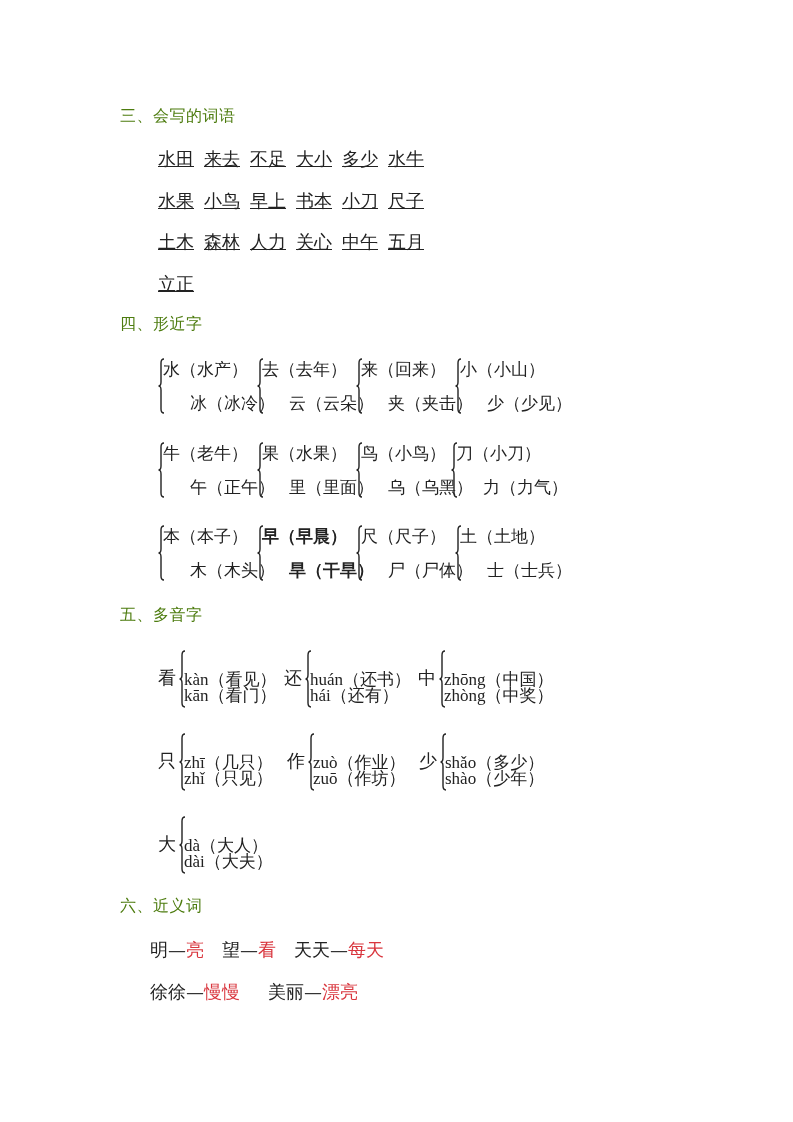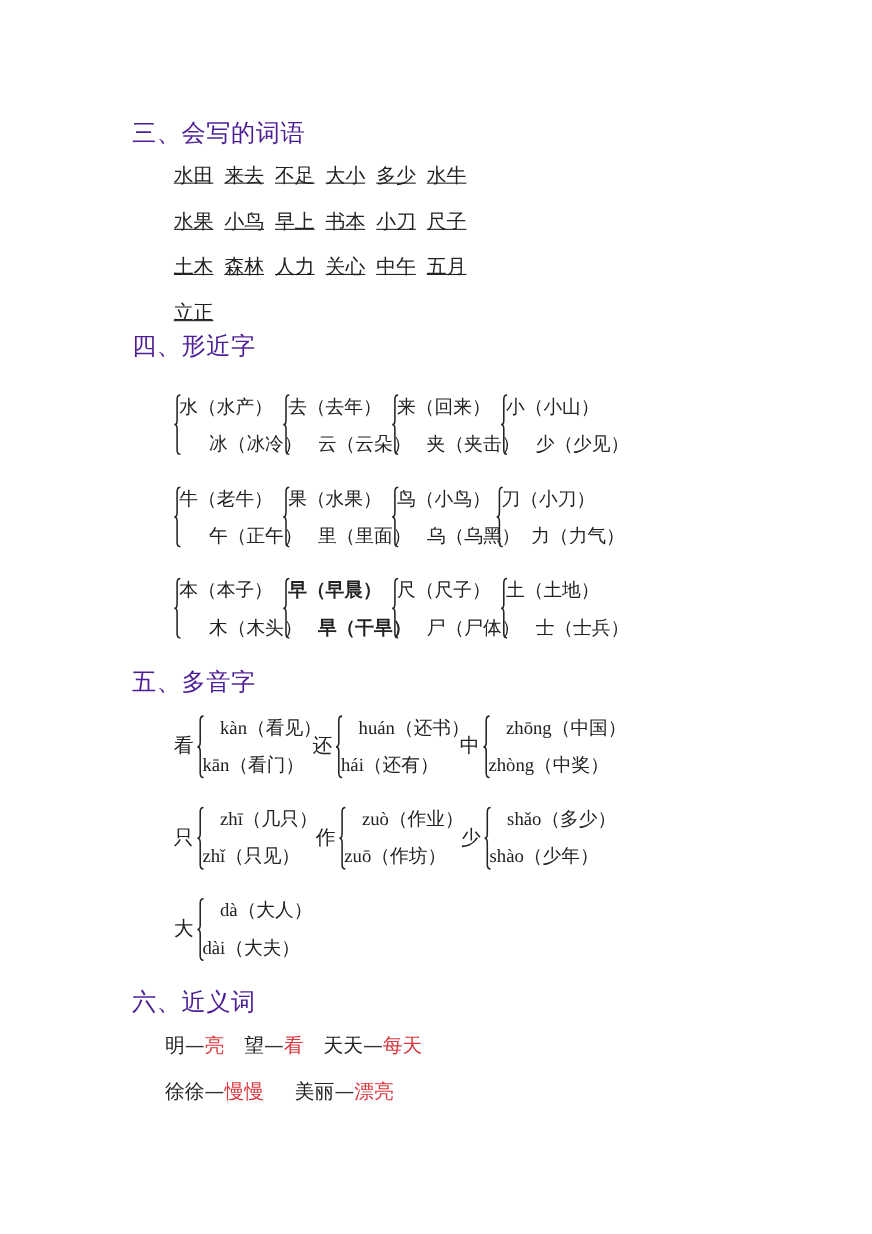--- a/index.html
+++ b/index.html
@@ -1,30 +1,30 @@
 <!DOCTYPE html>
 <html><head>
 <meta charset="utf-8">
 <style>
   html, body { margin: 0; padding: 0; background: #ffffff; }
   body { width: 793px; height: 1122px; position: relative; overflow: hidden;
          font-family: "DejaVu Sans", "Liberation Sans", sans-serif; color: #222; }
-  .heading { position: absolute; left: 120px; font-size: 22px; color: #4c1d95; letter-spacing: 0.5px; }
+  .heading { position: absolute; left: 120px; font-size: 16px; color: #4d7c0f; letter-spacing: 0.5px; }
   .wordline { position: absolute; left: 158px; font-size: 18px; white-space: nowrap; }
   .wordline span { display: inline-block; margin-right: 10px; text-decoration: underline; }
   .pair { position: absolute; width: 98px; height: 56px; }
   .brace { position: absolute; left: 0; top: 0; width: 8px; height: 56px; }
   .pair .l1, .pair .l2 { position: absolute; left: 5px; font-size: 17px; white-space: nowrap; }
   .pair .l1 { top: 0; }
   .pair .l2 { top: 34px; padding-left: 27px; }
   .poly { position: absolute; height: 60px; }
   .poly .ch { position: absolute; left: 0; top: 16px; font-size: 18px; }
   .poly .brace { left: 21px; height: 58px; }
   .poly .r1, .poly .r2 { position: absolute; left: 26px; font-size: 17px; white-space: nowrap; }
-  .poly .r1 { top: 0; padding-left: 16px; }
+  .poly .r1 { top: 18px; }
   .poly .r2 { top: 34px; }
   .py { font-family: "Liberation Serif", "DejaVu Serif", serif; font-size: 17px; }
   .syn { position: absolute; left: 150px; font-size: 18px; white-space: nowrap; }
   .syn .item { display: inline-block; }
   .syn .red { color: #d9363e; }
   .syn .dash { color: #333; }
 </style>
 </head>
 <body>
 
@@ -35,21 +35,21 @@
 <div class="wordline" style="top:189px;">
   <span>水果</span><span>小鸟</span><span>早上</span><span>书本</span><span>小刀</span><span>尺子</span>
 </div>
 <div class="wordline" style="top:230px;">
   <span>土木</span><span>森林</span><span>人力</span><span>关心</span><span>中午</span><span>五月</span>
 </div>
 <div class="wordline" style="top:272px;">
   <span>立正</span>
 </div>
 
-<div class="heading" style="top:300px;">四、形近字</div>
+<div class="heading" style="top:314px;">四、形近字</div>
 
 <div class="pair" style="left:158px; top:358px;">
   <svg class="brace" viewBox="0 0 8 56" preserveAspectRatio="none">
       <path d="M6 1 Q3 1 3 5 L3 24 Q3 28 0.5 28 Q3 28 3 32 L3 51 Q3 55 6 55" fill="none" stroke="#222" stroke-width="1.4"></path>
     </svg>
   <div class="l1">水（水产）</div>
   <div class="l2">冰（冰冷）</div>
 </div>
 <div class="pair" style="left:257px; top:358px;text-decoration:underline;">
   <svg class="brace" viewBox="0 0 8 56" preserveAspectRatio="none">

